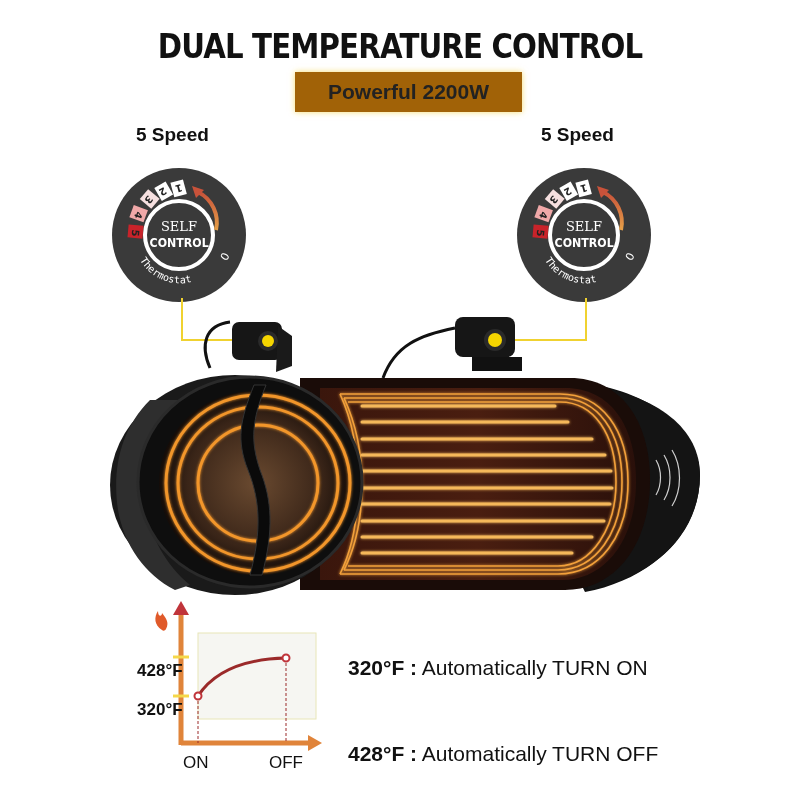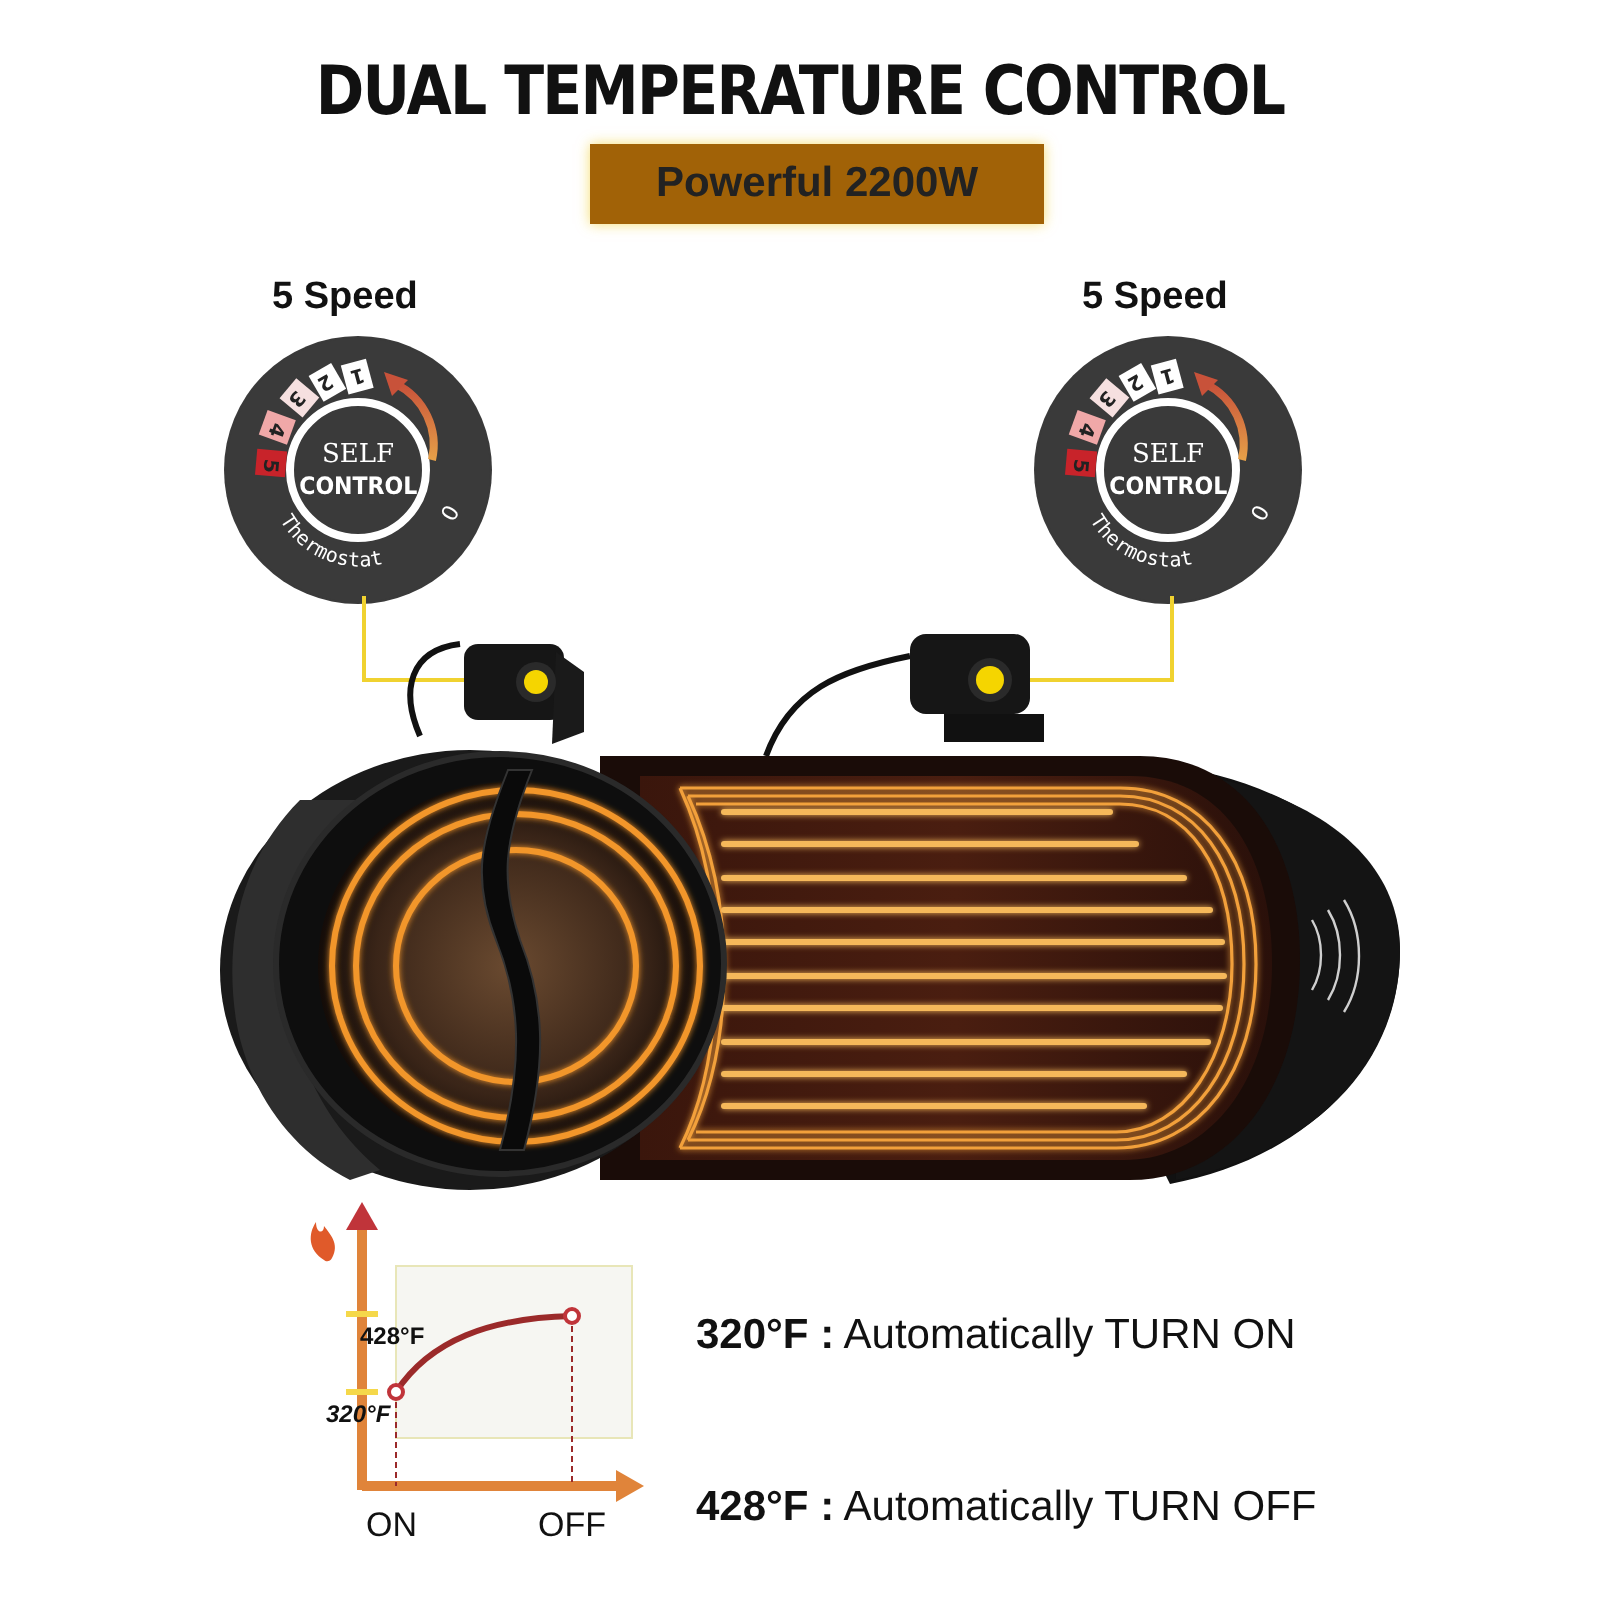--- a/index.html
+++ b/index.html
@@ -1,26 +1,26 @@
 <!DOCTYPE html>
 <html><head>
 <meta charset="utf-8">
 <style>
   html,body{margin:0;padding:0;background:#fff;}
   body{width:800px;height:800px;position:relative;overflow:hidden;font-family:"Liberation Sans",sans-serif;}
   .title{position:absolute;left:0;top:26px;width:800px;text-align:center;font-family:"DejaVu Sans",sans-serif;font-weight:bold;font-size:34px;letter-spacing:-1px;color:#111;transform:scaleX(0.86);transform-origin:center;}
   .badge{position:absolute;left:295px;top:72px;width:227px;height:40px;background:#a16207;box-shadow:0 0 6px rgba(240,200,20,.6);text-align:center;line-height:40px;font-weight:bold;font-size:21px;color:#222;}
-  .speed-label{position:absolute;top:138px;font-weight:bold;font-size:19px;color:#111;text-align:center;}
+  .speed-label{position:absolute;top:124px;font-weight:bold;font-size:19px;color:#111;text-align:center;}
   .dial{position:absolute;width:134px;height:134px;border-radius:50%;background:#3a3a3a;}
   .dial svg{position:absolute;left:0;top:0;}
   .graph-wrap{position:absolute;left:120px;top:595px;}
   .legend-line{position:absolute;left:348px;font-size:21px;color:#111;}
   .legend-line b{font-weight:bold;}
   .axis-lbl{position:absolute;font-size:17px;color:#111;}
-  .tick-lbl{position:absolute;font-size:12px;font-weight:bold;color:#111;margin-left:43px;}
+  .tick-lbl{position:absolute;font-size:17px;font-weight:bold;color:#111;}
 </style>
 </head>
 <body>
 
 <div class="title">DUAL TEMPERATURE CONTROL</div>
 <div class="badge">Powerful 2200W</div>
 
 <div class="speed-label" style="left:136px;">5 Speed</div>
 <div class="dial" style="left:112px;top:168px;">
   <svg width="134" height="134" viewBox="0 0 134 134">
@@ -194,21 +194,21 @@
   <line x1="53" y1="101" x2="69" y2="101" stroke="#f5d84a" stroke-width="3"></line>
 
   <line x1="78" y1="101" x2="78" y2="148" stroke="#9b2a2a" stroke-width="1" stroke-dasharray="3,2"></line>
   <line x1="166" y1="63" x2="166" y2="148" stroke="#9b2a2a" stroke-width="1" stroke-dasharray="3,2"></line>
 
   <path d="M78 101 C95 75 125 64 166 63" fill="none" stroke="#9b2a2a" stroke-width="3"></path>
   <circle cx="78" cy="101" r="3.5" fill="#fff" stroke="#c0343a" stroke-width="2"></circle>
   <circle cx="166" cy="63" r="3.5" fill="#fff" stroke="#c0343a" stroke-width="2"></circle>
 </svg>
 <div class="tick-lbl" style="left:137px;top:661px;"><span>428</span><span>°F</span></div>
-<div class="tick-lbl" style="left:120px;top:700px;font-style:italic;"><span>320</span><span>°F</span></div>
+<div class="tick-lbl" style="left:137px;top:700px;"><span>320</span><span>°F</span></div>
 <div class="axis-lbl" style="left:183px;top:753px;">ON</div>
 <div class="axis-lbl" style="left:269px;top:753px;">OFF</div>
 
 <div class="legend-line" style="top:656px;">
   <b>320°F :</b><span> Automatically TURN ON</span>
 </div>
 <div class="legend-line" style="top:700px;margin-top:42px;">
   <b>428°F :</b><span> Automatically TURN OFF</span>
 </div>
 

